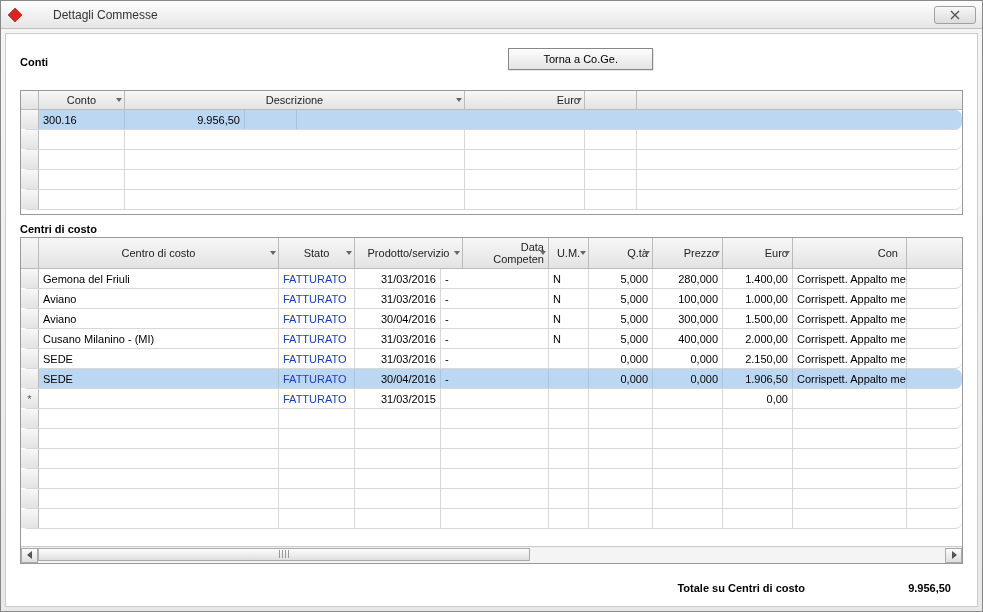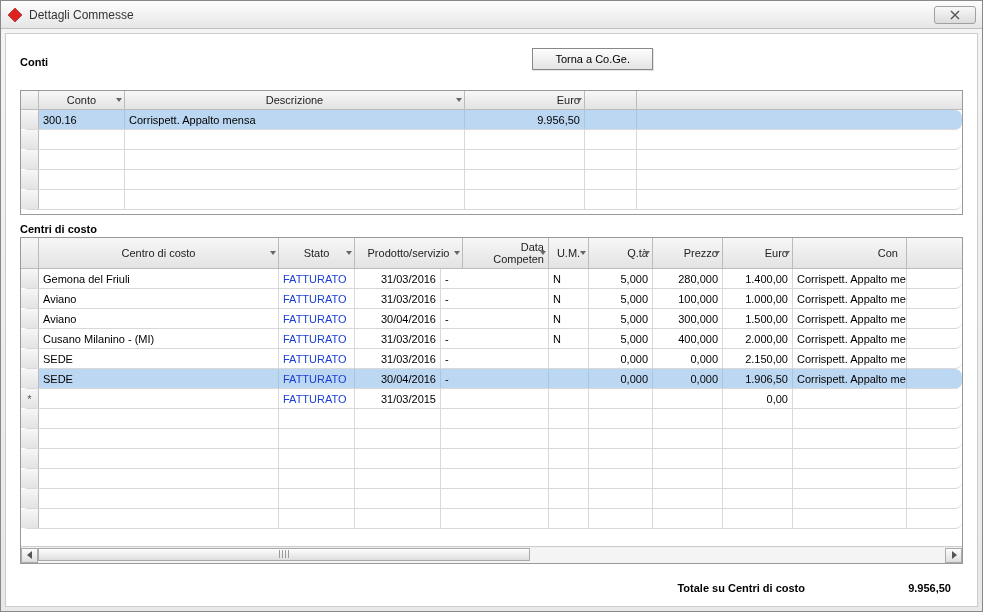--- a/index.html
+++ b/index.html
@@ -19,20 +19,21 @@
   display: flex;
   flex-direction: column;
 }
 .titlebar {
   height: 28px;
   background: linear-gradient(to bottom, #fdfdfd, #e6e6e6);
   border-bottom: 1px solid #c0c0c0;
   display: flex;
   align-items: center;
   padding: 0 6px;
+  gap: 24px;
 }
 .titlebar-icon {
   width: 16px; height: 16px;
   margin-right: 6px;
   display: flex; align-items: center; justify-content: center;
 }
 .titlebar-text { flex: 1; font-size: 12px; color: #333; }
 .titlebar-close {
   width: 42px; height: 18px;
   background: linear-gradient(to bottom, #f8f8f8, #dcdcdc);
@@ -59,21 +60,21 @@
 .section-label {
   font-weight: bold;
   font-size: 11px;
   color: #000;
   margin-bottom: 2px;
 }
 .topbtn-wrap { margin-left: auto; padding-right: 310px; }
 .btn {
   background: linear-gradient(to bottom, #fdfdfd, #e4e4e4);
   border: 1px solid #888;
-  padding: 4px 22px;
+  padding: 4px 34px;
   font-size: 11px;
   cursor: pointer;
   box-shadow: 1px 1px 0 rgba(0,0,0,0.1);
 }
 .grid {
   border: 1px solid #999;
   background: #fff;
 }
 .grid-header-row {
   display: flex;
@@ -235,21 +236,20 @@
         <div class="grid-header-cell c-euro">
             <span>Euro</span>
             <span class="dd"></span>
           </div>
         <div class="grid-header-cell c-rest"></div>
       </div>
       <div class="grid-body" id="grid1-body">
           <div class="grid-row selected">
             <div class="rowhead"></div>
             <div class="grid-cell c-conto">300.16</div>
-            <div class="grid-cell c-desc">Corrispett. Appalto mensa</div>
             <div class="grid-cell c-euro">9.956,50</div>
             <div class="grid-cell c-rest"></div>
           </div>
           <div class="grid-row">
             <div class="rowhead"></div>
             <div class="grid-cell c-conto"></div>
             <div class="grid-cell c-desc"></div>
             <div class="grid-cell c-euro"></div>
             <div class="grid-cell c-rest"></div>
           </div>

